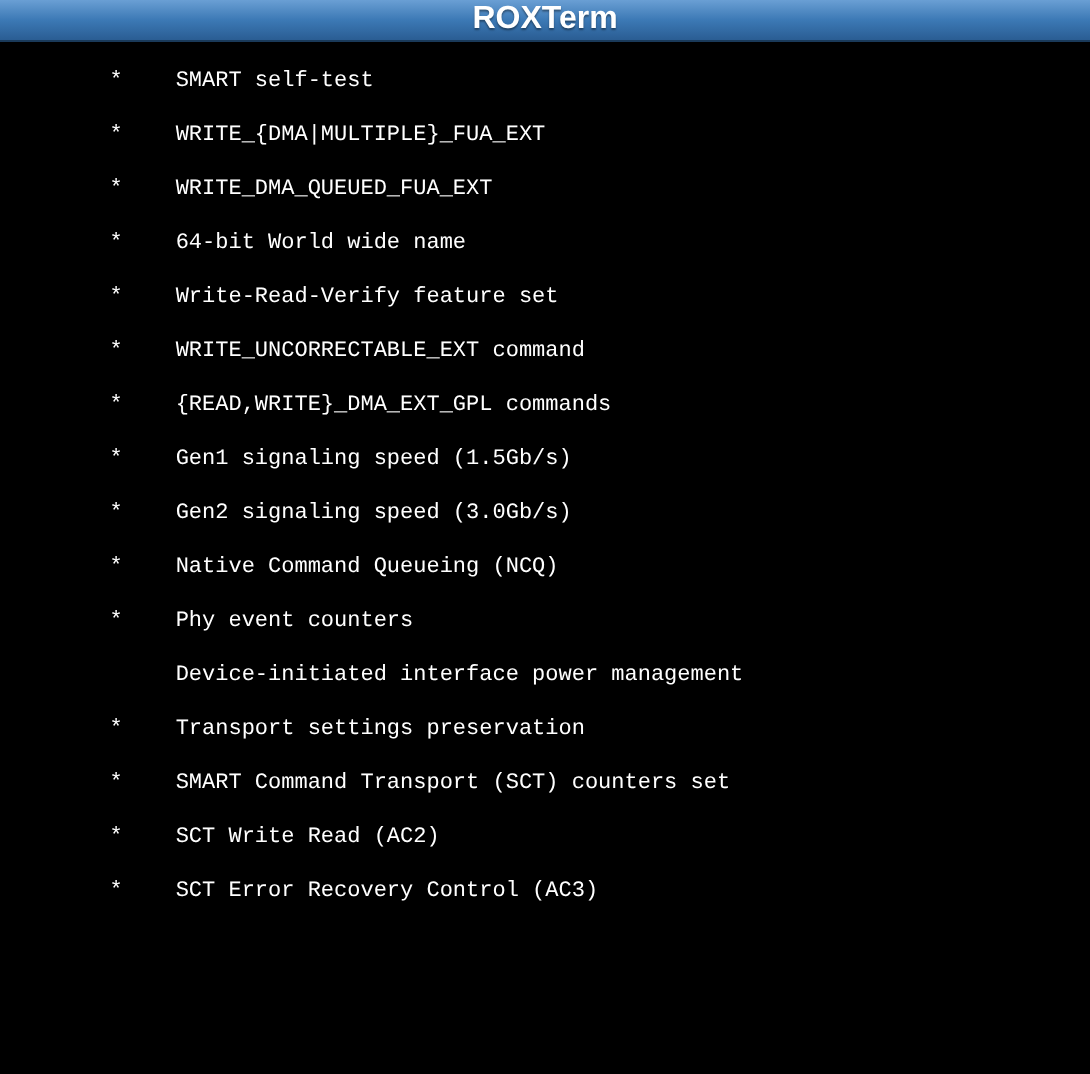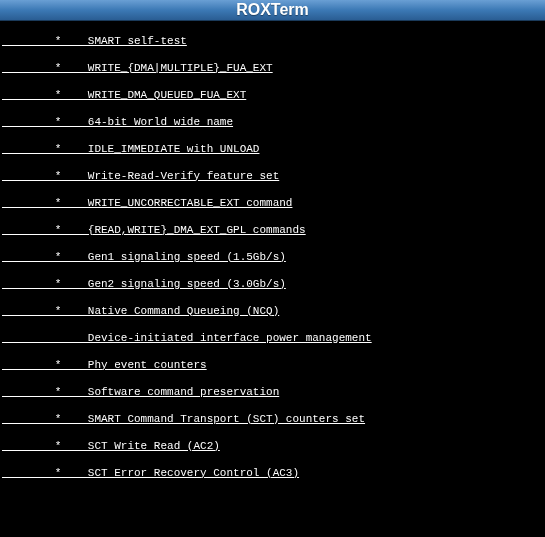--- a/index.html
+++ b/index.html
@@ -26,44 +26,43 @@
     font-weight: bold;
     text-shadow: 0 1px 1px rgba(0,0,0,0.4);
     border-bottom: 1px solid #1a3a5a;
   }
   .terminal {
     padding: 0 2px;
     line-height: 13.5px;
     white-space: pre;
     letter-spacing: 0px;
   }
-  .line { height: 13.5px; text-decoration: underline; }
+  .line { height: 13.5px; }
 </style>
 </head>
 <body>
 
 <div class="titlebar">
   <span>ROXTerm</span>
 </div>
 
 <div class="terminal">
 <div class="line">        *    SMART self-test</div>
 <div class="line">        *    WRITE_{DMA|MULTIPLE}_FUA_EXT</div>
 <div class="line">        *    WRITE_DMA_QUEUED_FUA_EXT</div>
 <div class="line">        *    64-bit World wide name</div>
-<div class="line">        *    IDLE_IMMEDIATE with UNLOAD</div>
 <div class="line">        *    Write-Read-Verify feature set</div>
 <div class="line">        *    WRITE_UNCORRECTABLE_EXT command</div>
 <div class="line">        *    {READ,WRITE}_DMA_EXT_GPL commands</div>
 <div class="line">        *    Gen1 signaling speed (1.5Gb/s)</div>
 <div class="line">        *    Gen2 signaling speed (3.0Gb/s)</div>
 <div class="line">        *    Native Command Queueing (NCQ)</div>
+<div class="line">        *    Phy event counters</div>
 <div class="line">             Device-initiated interface power management</div>
-<div class="line">        *    Phy event counters</div>
-<div class="line">        *    Software command preservation</div>
+<div class="line">        *    Transport settings preservation</div>
 <div class="line">        *    SMART Command Transport (SCT) counters set</div>
 <div class="line">        *    SCT Write Read (AC2)</div>
 <div class="line">        *    SCT Error Recovery Control (AC3)</div>
 
 
 
 
 
 
 

